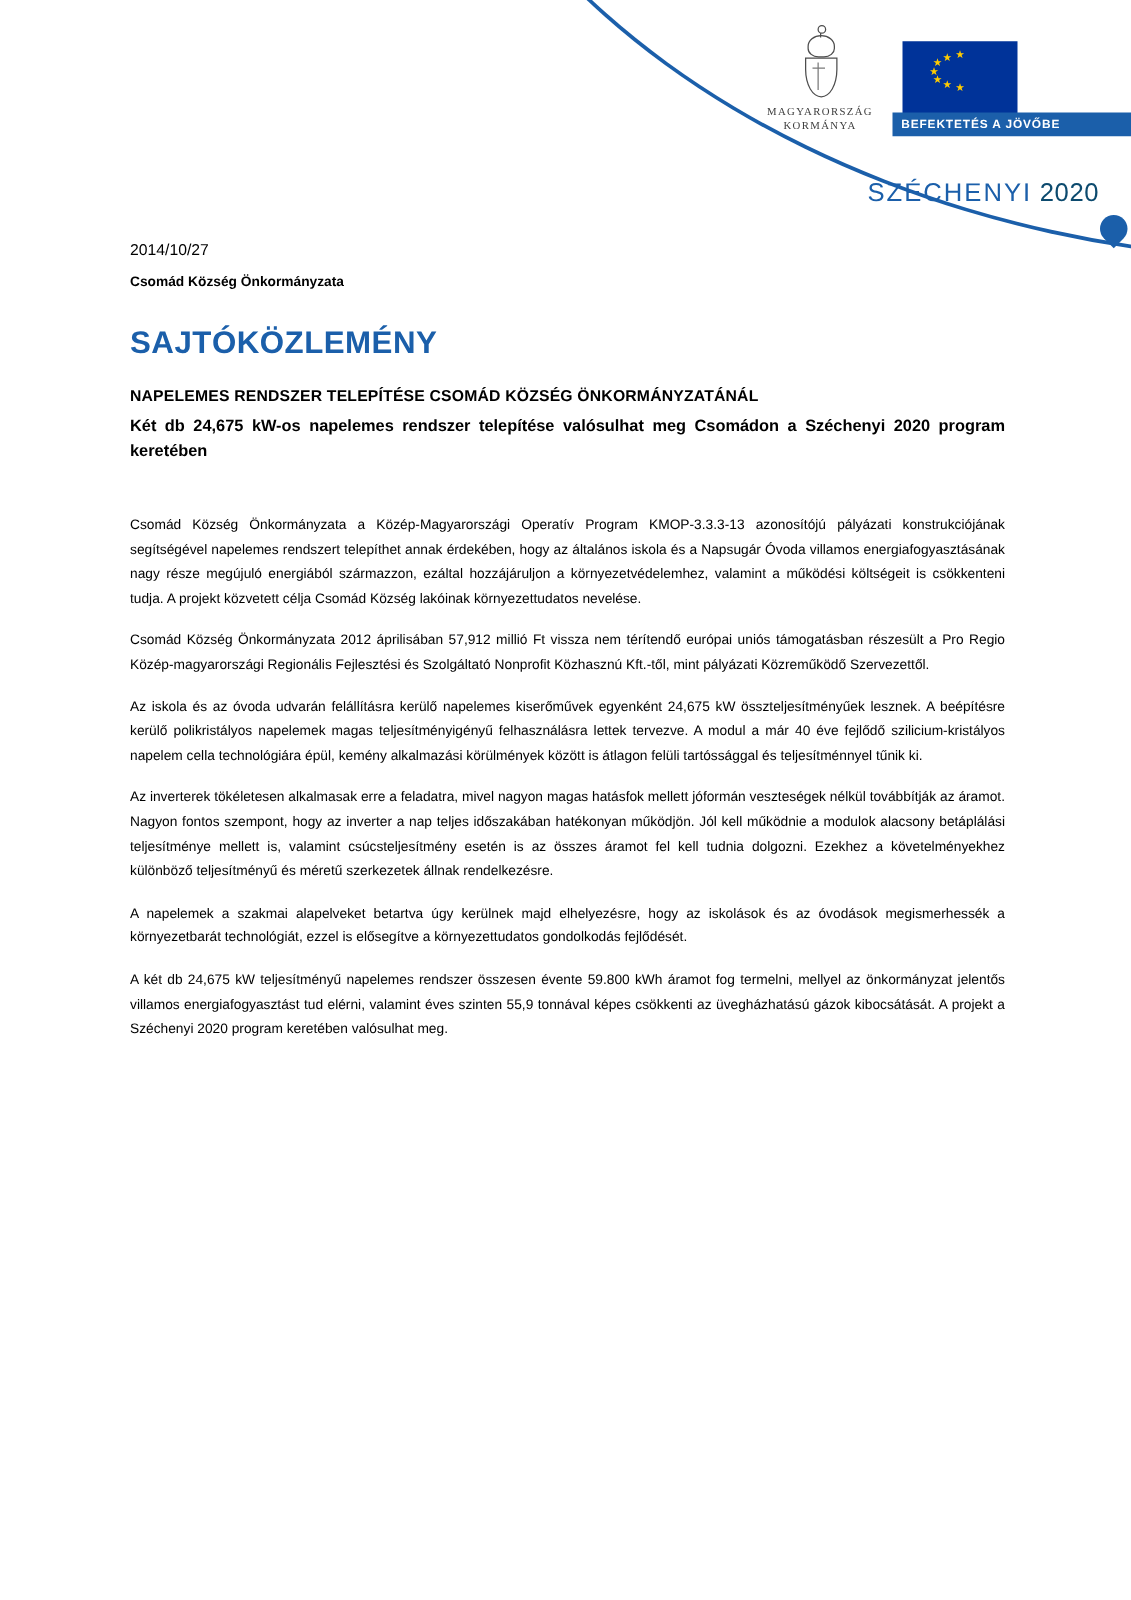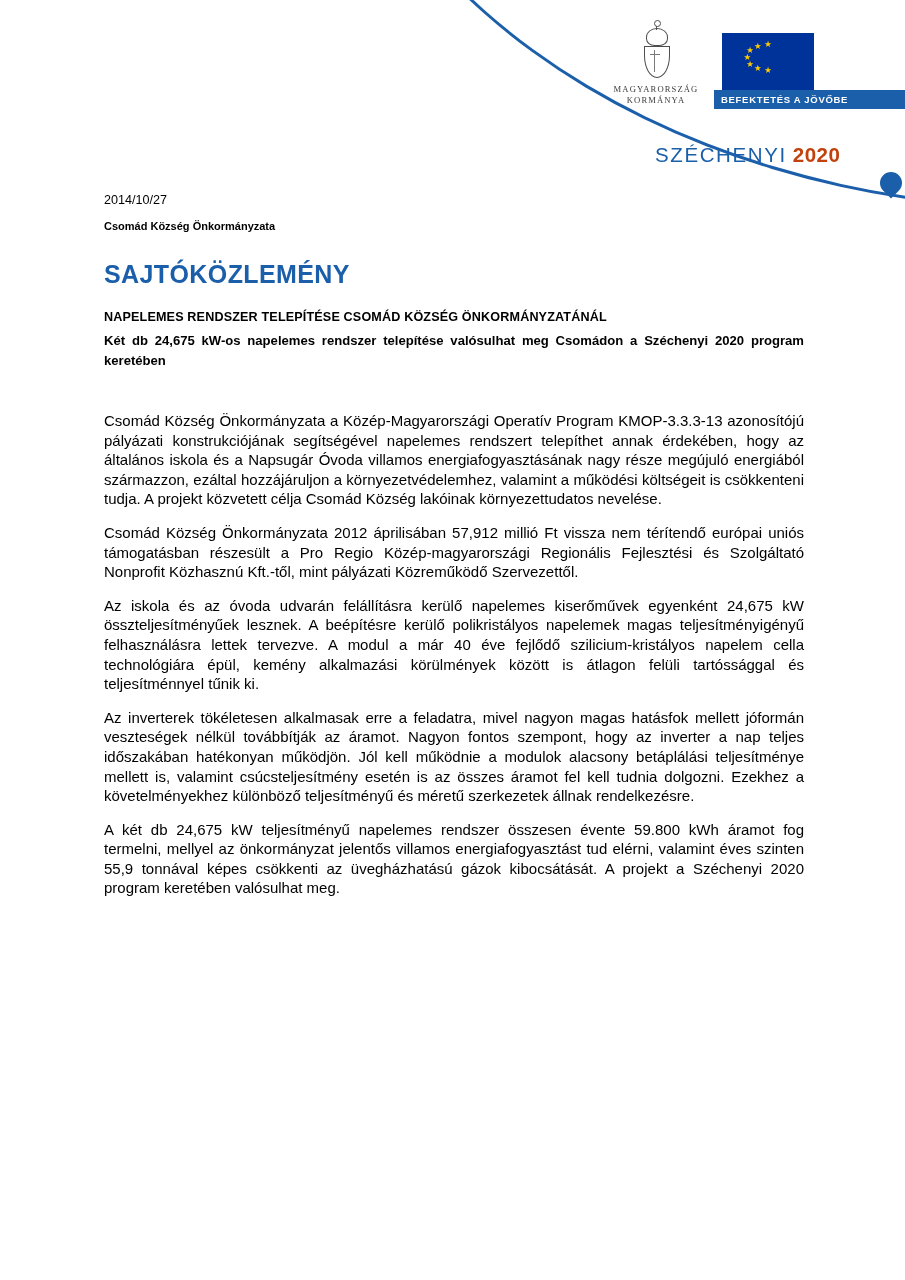--- a/index.html
+++ b/index.html
@@ -168,36 +168,35 @@
     display: flex;
     align-items: center;
     padding-left: 7px;
     box-sizing: border-box;
   }
 
   
   .szechenyi {
     position: absolute;
     top: 143px;
-    left: 655px;
+    left: 694px;
     display: flex;
     align-items: flex-end;
   }
   .szechenyi-text {
     font-size: 20.5px;
     letter-spacing: 1.6px;
     color: #1b5faa;
     font-family: "Liberation Sans", sans-serif;
   }
   .szechenyi-2020 {
     font-size: 20.5px;
     letter-spacing: 0.5px;
-    color: #c2410c;
+    color: #0c4a6e;
     margin-left: 6px;
-    font-weight: bold;
   }
   .szechenyi-pin {
     position: absolute;
     top: 172px;
     left: 880px;
     width: 22px;
     height: 22px;
     background: #1b5faa;
     border-radius: 50% 50% 50% 0;
     transform: rotate(-45deg);
@@ -234,21 +233,21 @@
     margin-bottom: 7px;
   }
   .subtitle2 {
     font-size: 13.1px;
     font-weight: bold;
     line-height: 20px;
     text-align: justify;
     margin-bottom: 40px;
   }
   p.body {
-    font-size: 15px;
+    font-size: 11px;
     line-height: 19.6px;
     text-align: justify;
     margin: 0 0 14px 0;
   }
 </style>
 </head>
 <body>
 
 <div class="header-band">
   <div class="header-arc"></div>
@@ -290,14 +289,15 @@
   <div class="date">2014/10/27</div>
   <div class="org">Csomád Község Önkormányzata</div>
   <h1 class="title">SAJTÓKÖZLEMÉNY</h1>
   <div class="subtitle1">NAPELEMES RENDSZER TELEPÍTÉSE CSOMÁD KÖZSÉG ÖNKORMÁNYZATÁNÁL</div>
   <div class="subtitle2">Két db 24,675 kW-os napelemes rendszer telepítése valósulhat meg Csomádon a Széchenyi 2020 program keretében</div>
 
   <p class="body">Csomád Község Önkormányzata a Közép-Magyarországi Operatív Program KMOP-3.3.3-13 azonosítójú pályázati konstrukciójának segítségével napelemes rendszert telepíthet annak érdekében, hogy az általános iskola és a Napsugár Óvoda villamos energiafogyasztásának nagy része megújuló energiából származzon, ezáltal hozzájáruljon a környezetvédelemhez, valamint a működési költségeit is csökkenteni tudja. A projekt közvetett célja Csomád Község lakóinak környezettudatos nevelése.</p>
   <p class="body">Csomád Község Önkormányzata 2012 áprilisában 57,912 millió Ft vissza nem térítendő európai uniós támogatásban részesült a Pro Regio Közép-magyarországi Regionális Fejlesztési és Szolgáltató Nonprofit Közhasznú Kft.-től, mint pályázati Közreműködő Szervezettől.</p>
   <p class="body">Az iskola és az óvoda udvarán felállításra kerülő napelemes kiserőművek egyenként 24,675 kW összteljesítményűek lesznek. A beépítésre kerülő polikristályos napelemek magas teljesítményigényű felhasználásra lettek tervezve. A modul a már 40 éve fejlődő szilicium-kristályos napelem cella technológiára épül, kemény alkalmazási körülmények között is átlagon felüli tartóssággal és teljesítménnyel tűnik ki.</p>
   <p class="body">Az inverterek tökéletesen alkalmasak erre a feladatra, mivel nagyon magas hatásfok mellett jóformán veszteségek nélkül továbbítják az áramot. Nagyon fontos szempont, hogy az inverter a nap teljes időszakában hatékonyan működjön. Jól kell működnie a modulok alacsony betáplálási teljesítménye mellett is, valamint csúcsteljesítmény esetén is az összes áramot fel kell tudnia dolgozni. Ezekhez a követelményekhez különböző teljesítményű és méretű szerkezetek állnak rendelkezésre.</p>
+  <p class="body">A napelemek a szakmai alapelveket betartva úgy kerülnek majd elhelyezésre, hogy az iskolások és az óvodások megismerhessék a környezetbarát technológiát, ezzel is elősegítve a környezettudatos gondolkodás fejlődését.</p>
   <p class="body">A két db 24,675 kW teljesítményű napelemes rendszer összesen évente 59.800 kWh áramot fog termelni, mellyel az önkormányzat jelentős villamos energiafogyasztást tud elérni, valamint éves szinten 55,9 tonnával képes csökkenti az üvegházhatású gázok kibocsátását. A projekt a Széchenyi 2020 program keretében valósulhat meg.</p>
 </div>
 
 </body></html>

